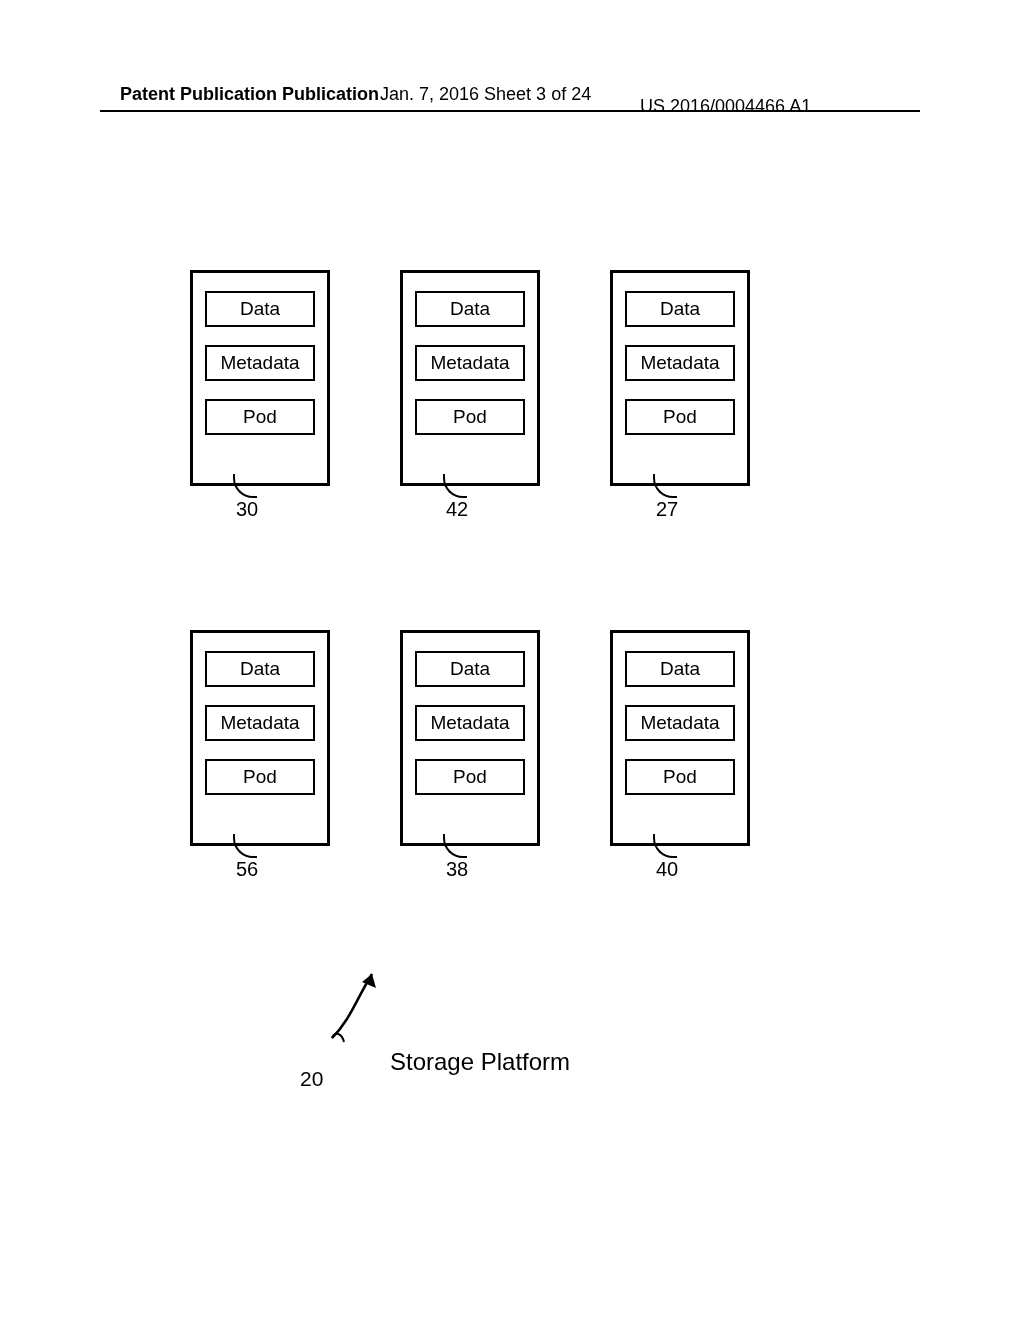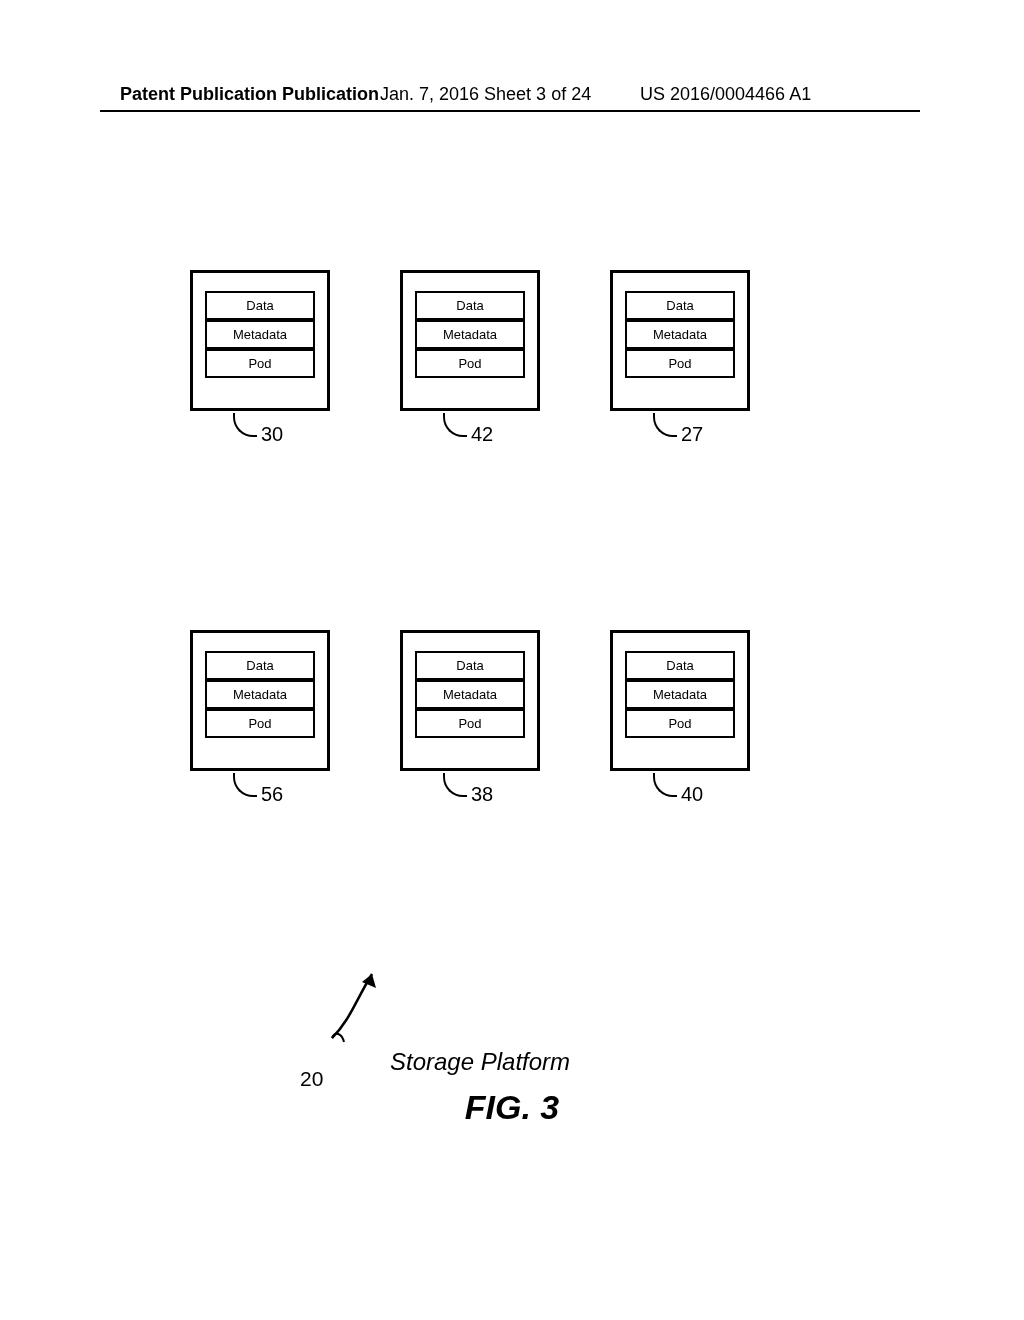--- a/index.html
+++ b/index.html
@@ -30,20 +30,21 @@
     left: 120px;
     font-weight: bold;
   }
   .header .center {
     position: absolute;
     left: 380px;
   }
   .header .right {
     position: absolute;
     left: 640px;
+    margin-top: 12px;
   }
   .header-rule {
     position: absolute;
     top: 110px;
     left: 100px;
     width: 820px;
     height: 2px;
     background: #000;
   }
   .rows {
@@ -62,30 +63,32 @@
   .outerbox {
     width: 140px;
     box-sizing: border-box;
     border: 3px solid #000;
     padding: 18px 12px 30px 12px;
     position: relative;
   }
   .innerbox {
     border: 2px solid #000;
     text-align: center;
-    font-size: 13px;
+    font-size: 19px;
     padding: 5px 2px;
+    margin-bottom: 18px;
   }
   .innerbox:last-child { margin-bottom: 0; }
   .refwrap {
     position: absolute;
     left: 40px;
     bottom: -38px;
     display: flex;
-    align-items: flex-start;
+    align-items: center;
+    flex-direction: column;
   }
   .hook {
     width: 22px;
     height: 22px;
     border-left: 2px solid #000;
     border-bottom: 2px solid #000;
     border-bottom-left-radius: 20px;
     margin-right: 4px;
     margin-top: -10px;
   }
@@ -104,21 +107,20 @@
     position: absolute;
     top: 1067px;
     left: 300px;
     font-size: 21px;
   }
   .caption1 {
     position: absolute;
     top: 1048px;
     left: 390px;
     font-size: 24px;
-    font-style: italic;
   }
   .fignum {
     position: absolute;
     top: 1088px;
     left: 0;
     width: 1024px;
     text-align: center;
     font-size: 34px;
     font-weight: bold;
     font-style: italic;
@@ -199,15 +201,14 @@
   <div class="arrow-area">
     <svg width="80" height="90">
       <path d="M 12 78 C 30 60, 36 40, 52 14" stroke="#000" stroke-width="2.5" fill="none"></path>
       <polygon points="52,14 42,22 56,28" fill="#000"></polygon>
       <path d="M 12 78 C 15 70, 22 74, 24 82" stroke="#000" stroke-width="2" fill="none"></path>
     </svg>
   </div>
 
   <div class="label20">20</div>
   <div class="caption1">Storage Platform</div>
-  <div class="fignum">FIG. 3</div>
 
 </div>
 
 </body></html>

